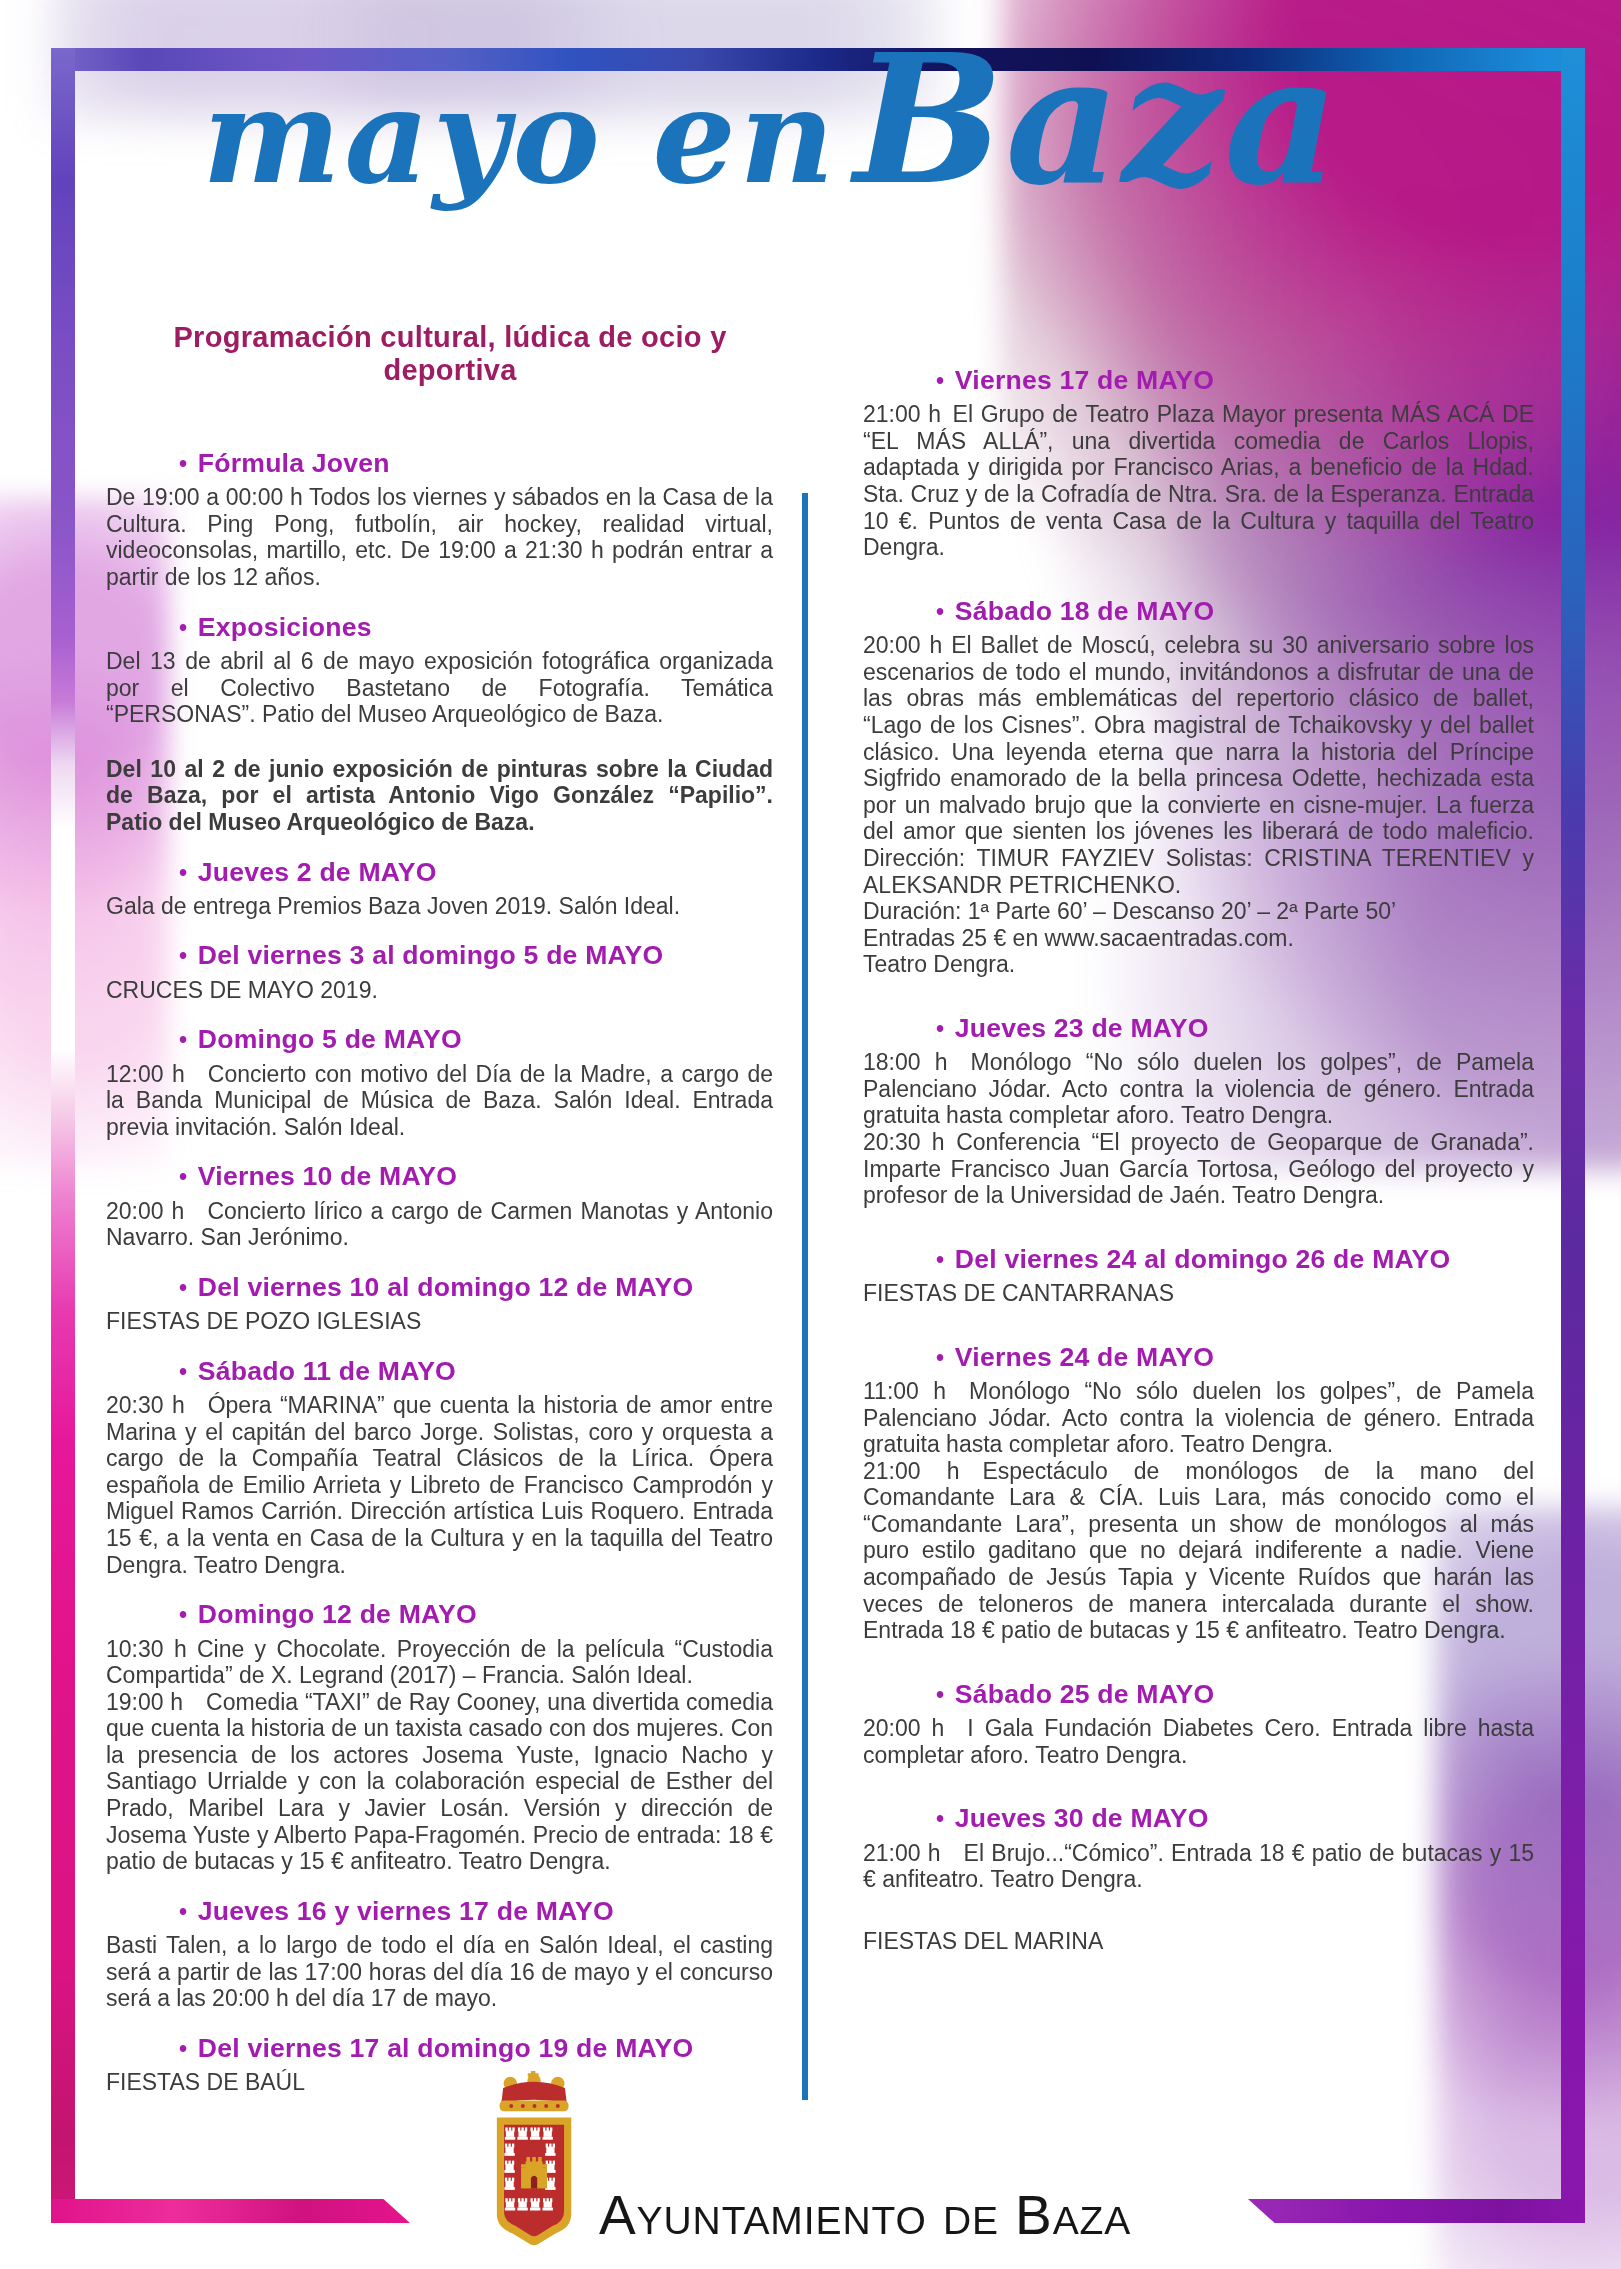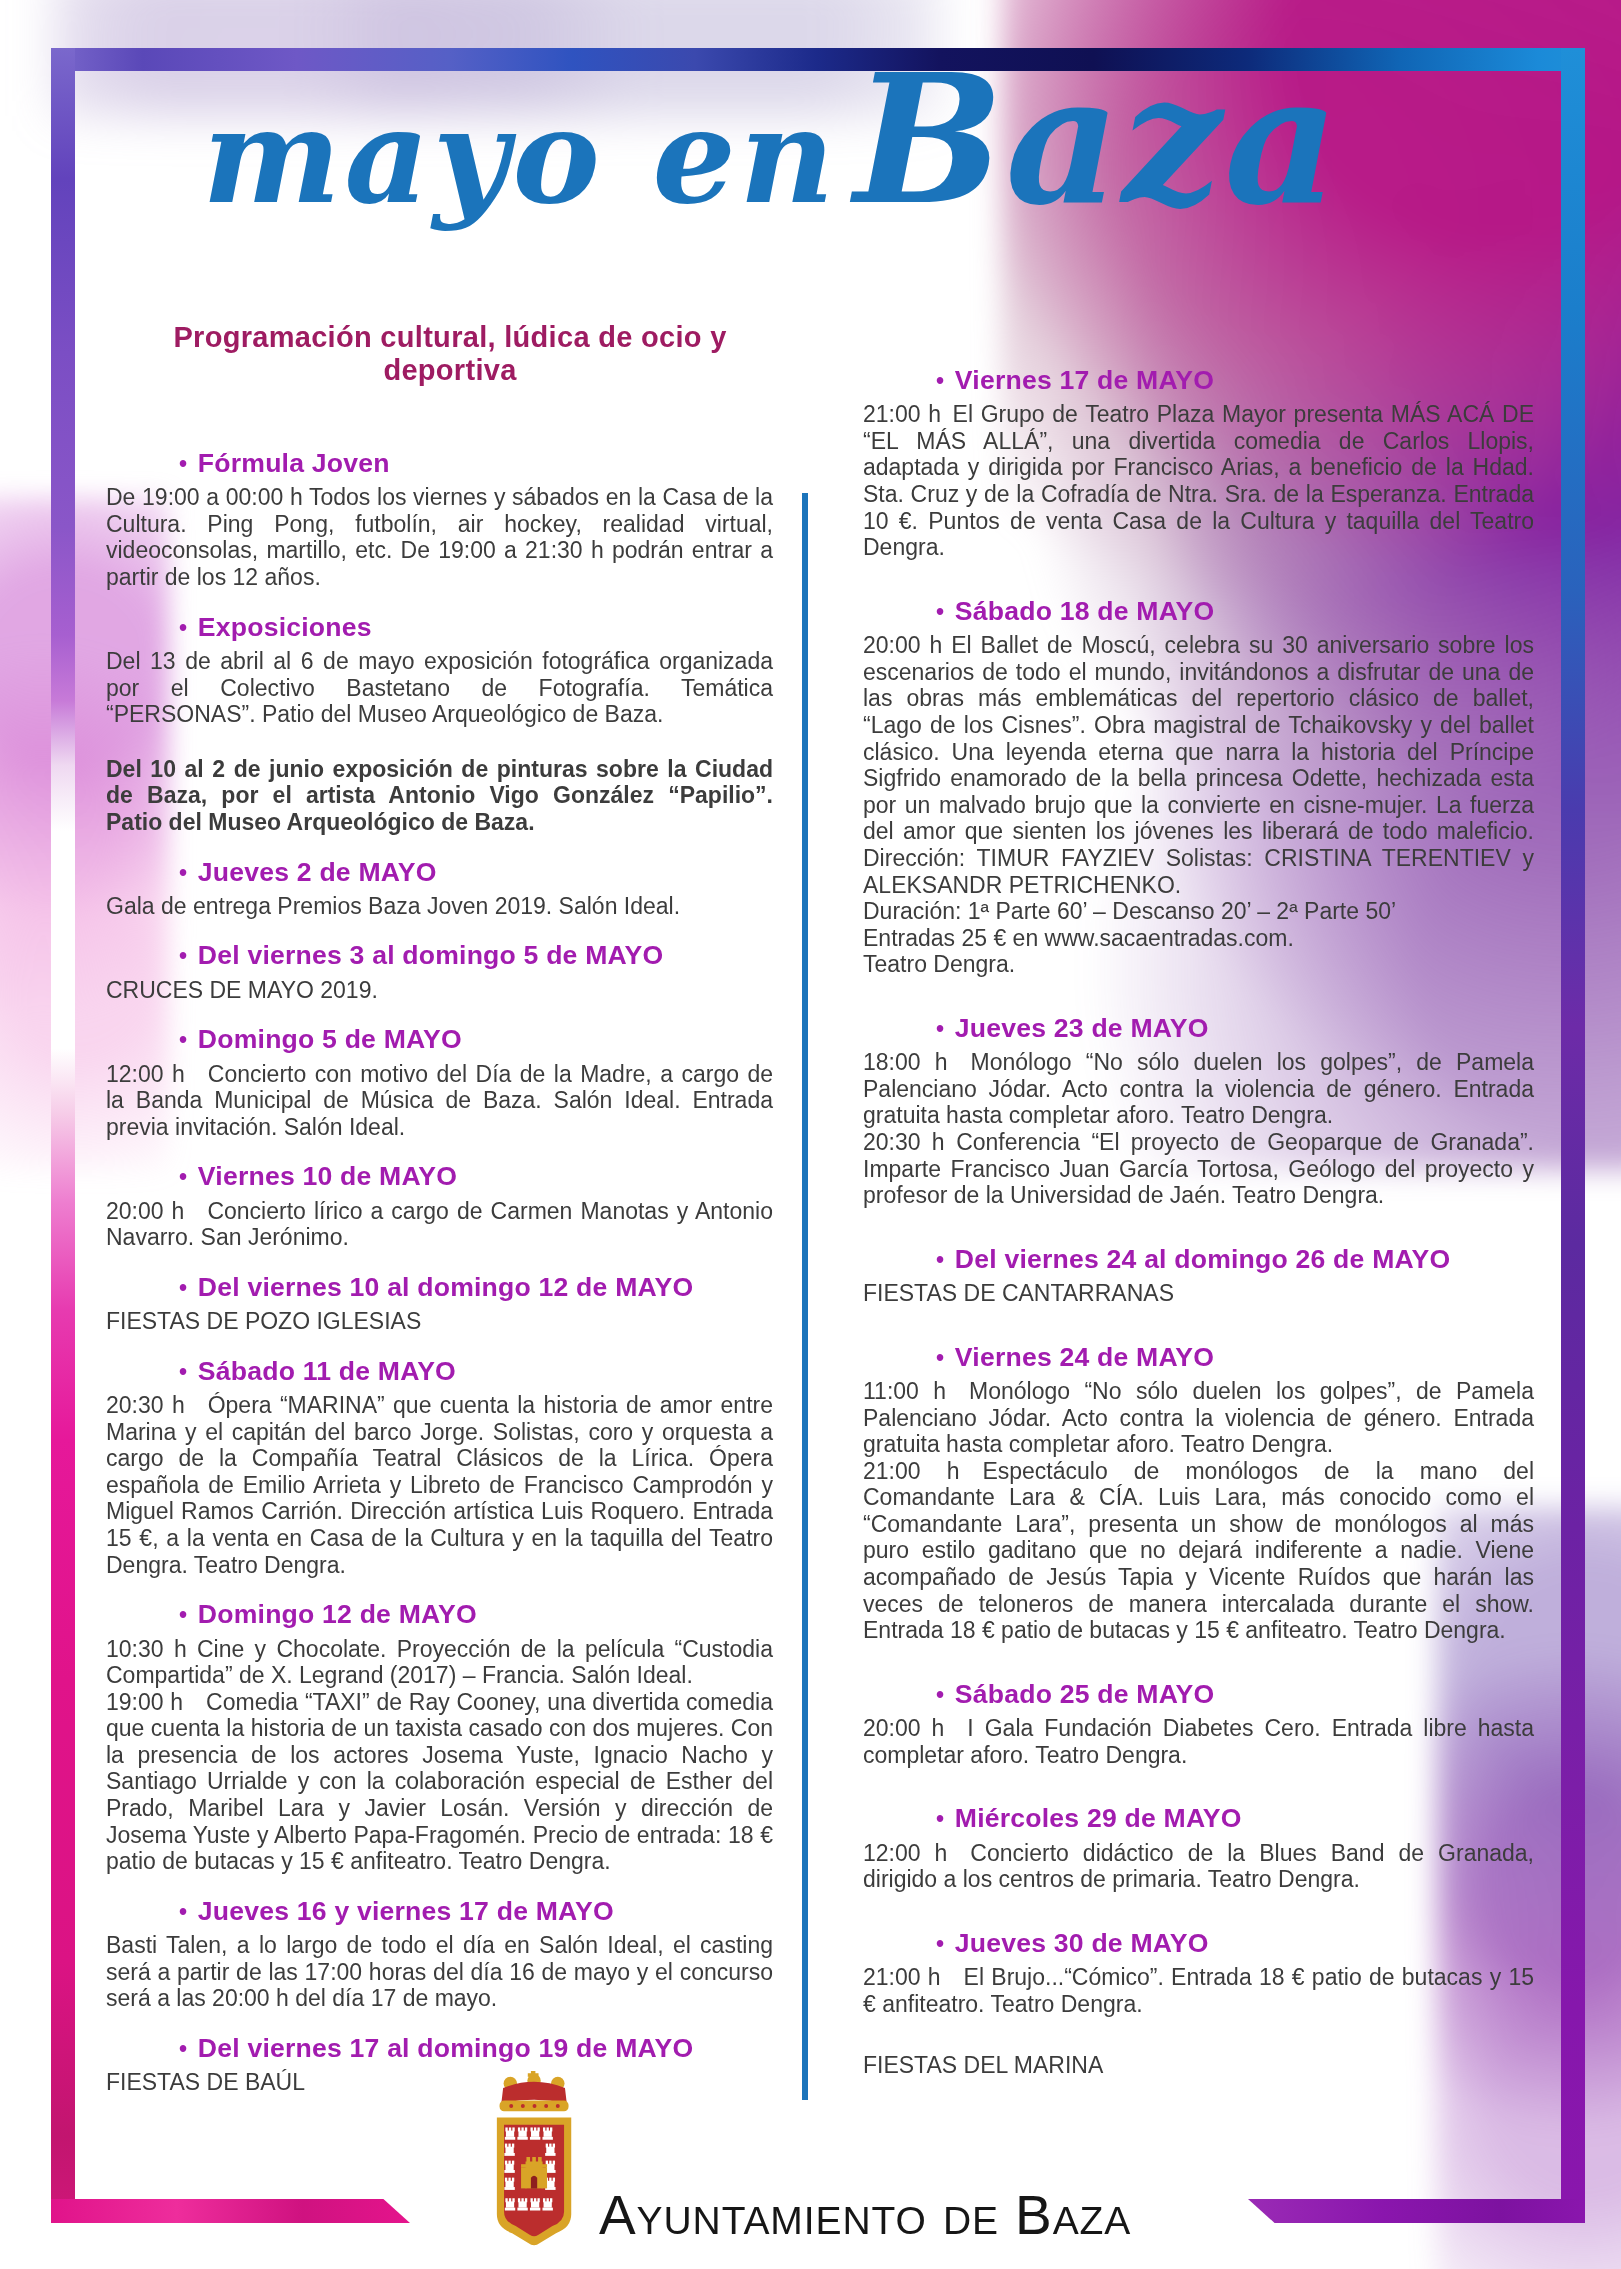--- a/index.html
+++ b/index.html
@@ -54,21 +54,21 @@
     clip-path:polygon(0 0, 100% 0, 100% 100%, 26.6px 100%);
     background:linear-gradient(90deg,#9a2bb5,#8a16ad 40%,#7d12a0 75%,#8a16ad 100%); }
   .divider { position:absolute; left:802px; top:493px; width:6.2px; height:1607px;
     background:var(--title_blue); z-index:2; }
   
   .title-wrap { position:absolute; left:142px; top:16px; width:1259px; z-index:3;
     display:flex; justify-content:center; align-items:baseline; gap:16px;
     font-family:"DejaVu Serif", serif; font-style:italic; font-weight:bold;
     color:var(--title_blue); }
   .title-part1 { font-size:131px; letter-spacing:3.5px; }
-  .title-part2 { font-size:177px; letter-spacing:1.8px;margin-top:20px; }
+  .title-part2 { font-size:177px; letter-spacing:1.8px; }
   .subtitle { position:absolute; left:106px; top:321px; width:688px; z-index:3;
     text-align:center; font-size:29px; font-weight:bold; color:var(--subtitle_magenta);
     letter-spacing:0.3px; }
   
   .col { position:absolute; z-index:3; }
   .col-left  { left:106px; top:448px; width:667px; }
   .col-right { left:863px; top:365px; width:671px; }
   .sec { margin:0 0 21px 0; }
   .col-right .sec { margin-bottom:35px; }
   .sec-h { font-size:26.6px; font-weight:bold; color:#a21caf; margin:0 0 5.3px 0;
@@ -174,24 +174,20 @@
       <p class="body-p">FIESTAS DE CANTARRANAS</p>
     </section>
     <section class="sec">
       <h3 class="sec-h"><span class="bullet">•</span>Viernes 24 de MAYO</h3>
       <p class="body-p">11:00 h Monólogo “No sólo duelen los golpes”, de Pamela Palenciano Jódar. Acto contra la violencia de género. Entrada gratuita hasta completar aforo. Teatro Dengra.</p>
       <p class="body-p">21:00 h Espectáculo de monólogos de la mano del Comandante Lara &amp; CÍA. Luis Lara, más conocido como el “Comandante Lara”, presenta un show de monólogos al más puro estilo gaditano que no dejará indiferente a nadie. Viene acompañado de Jesús Tapia y Vicente Ruídos que harán las veces de teloneros de manera intercalada durante el show. Entrada 18 € patio de butacas y 15 € anfiteatro. Teatro Dengra.</p>
     </section>
     <section class="sec">
       <h3 class="sec-h"><span class="bullet">•</span>Sábado 25 de MAYO</h3>
       <p class="body-p">20:00 h I Gala Fundación Diabetes Cero. Entrada libre hasta completar aforo. Teatro Dengra.</p>
-    </section>
-    <section class="sec">
-      <h3 class="sec-h"><span class="bullet">•</span>Miércoles 29 de MAYO</h3>
-      <p class="body-p">12:00 h Concierto didáctico de la Blues Band de Granada, dirigido a los centros de primaria. Teatro Dengra.</p>
     </section>
     <section class="sec">
       <h3 class="sec-h"><span class="bullet">•</span>Jueves 30 de MAYO</h3>
       <p class="body-p">21:00 h El Brujo...“Cómico”. Entrada 18 € patio de butacas y 15 € anfiteatro. Teatro Dengra.</p>
     </section>
     <section class="sec">
       <p class="body-p">FIESTAS DEL MARINA</p>
     </section>
   </div>
 

